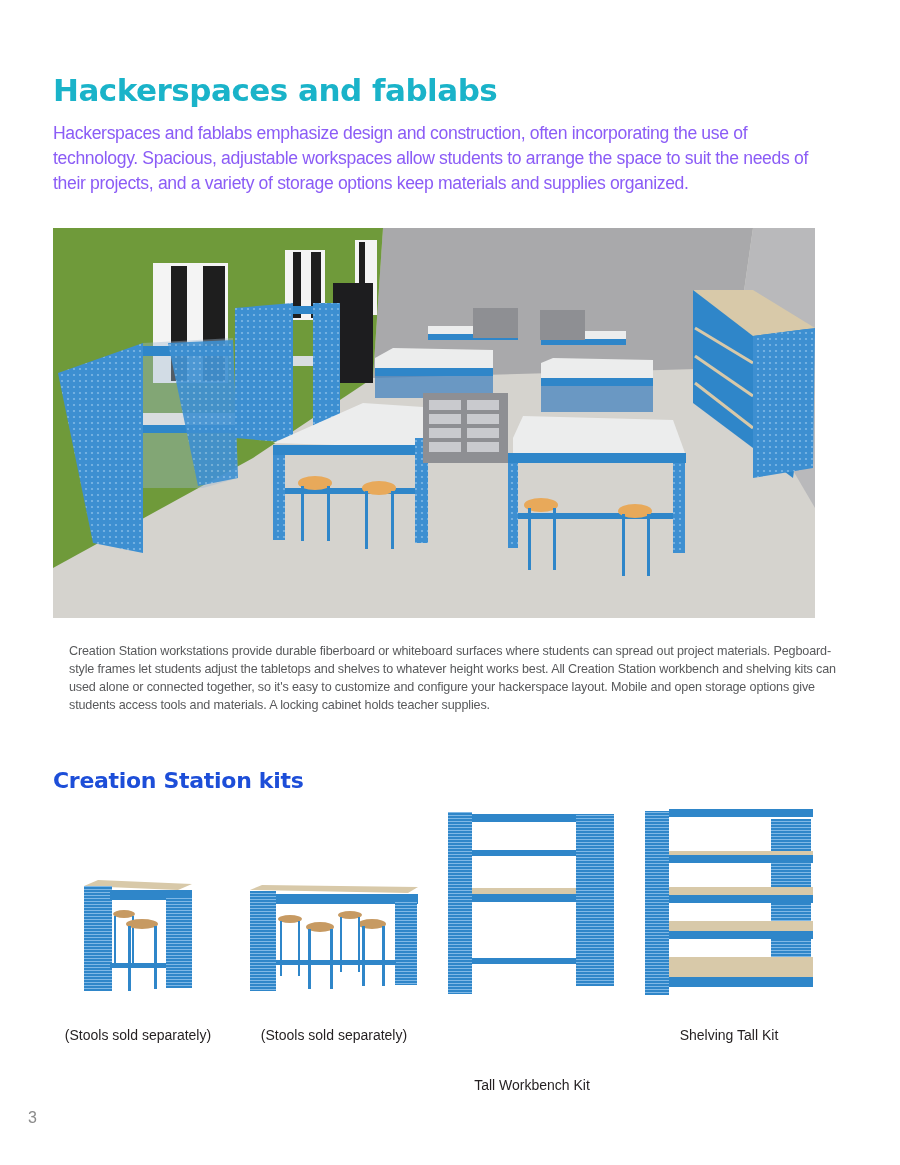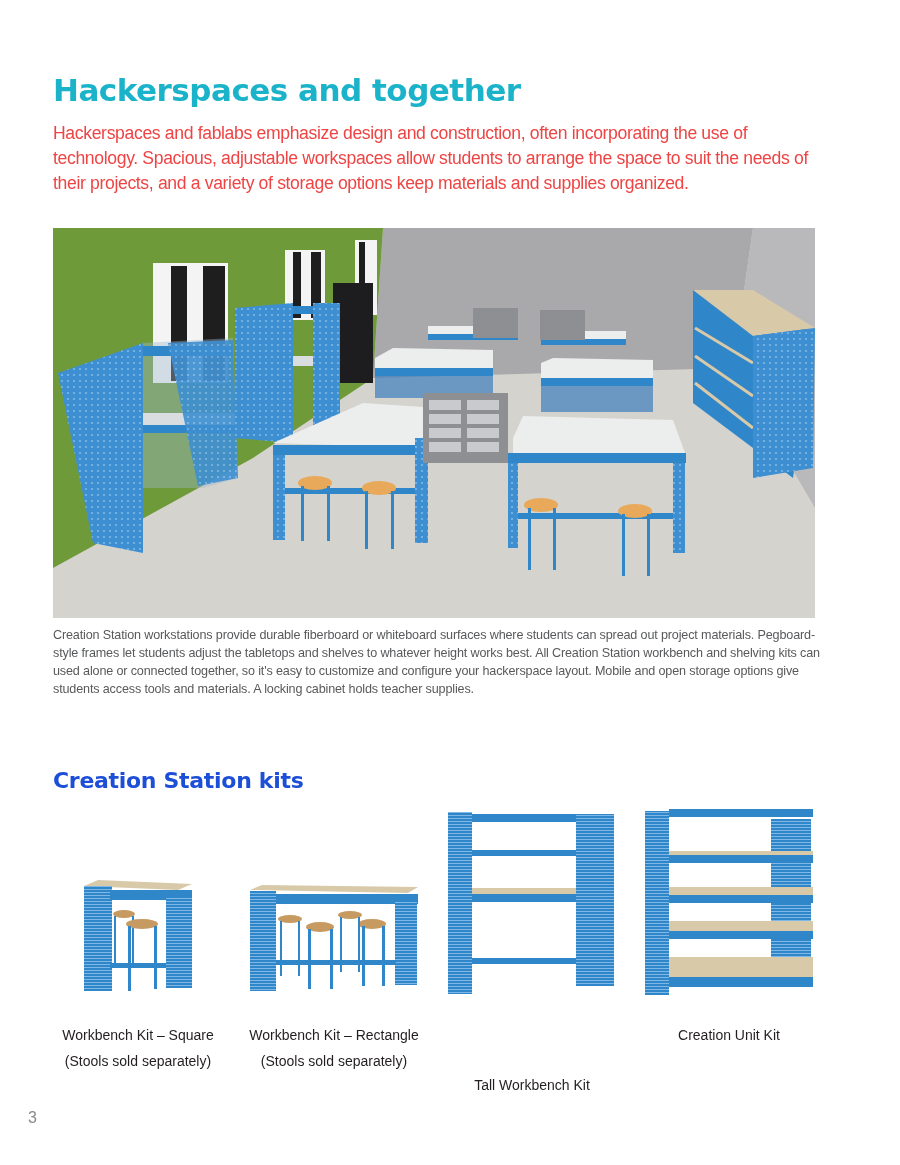--- a/index.html
+++ b/index.html
@@ -1,39 +1,39 @@
 <!DOCTYPE html>
 <html><head>
   <meta charset="utf-8">
   <style>
     html, body { margin: 0; padding: 0; background: #ffffff; }
     body { width: 900px; height: 1165px; position: relative; overflow: hidden;
            font-family: "DejaVu Sans", "Liberation Sans", sans-serif; color: #231f20; }
     .h1 { position: absolute; left: 53px; top: 72px; margin: 0; font-size: 31px; font-weight: bold;
           letter-spacing: -0.5px; color: #1ab3c9; font-family: "DejaVu Sans", sans-serif; }
     .intro { position: absolute; left: 53px; top: 121px; width: 780px; margin: 0;
-             font-size: 17.6px; line-height: 25px; color: #ef4444; letter-spacing: -0.35px;
+             font-size: 17.6px; line-height: 25px; color: #8b5cf6; letter-spacing: -0.35px;
              font-family: "Liberation Sans", sans-serif; }
     .hero { position: absolute; left: 53px; top: 228px; width: 762px; height: 390px; overflow: hidden; background: #c9c9c9; }
-    .caption { position: absolute; left: 53px; top: 626px; width: 770px; margin: 0;
+    .caption { position: absolute; left: 53px; top: 626px; width: 770px; margin: 16px;
                font-size: 12.6px; line-height: 18px; color: #58595b; letter-spacing: -0.15px;
                font-family: "Liberation Sans", sans-serif; }
     .h2 { position: absolute; left: 53px; top: 768px; margin: 0; font-size: 22px; font-weight: bold;
           color: #1d4ed8; letter-spacing: -0.3px; font-family: "DejaVu Sans", sans-serif; }
     .kit { position: absolute; }
     .kit-label { position: absolute; text-align: center; font-size: 14px; line-height: 26px; color: #231f20;
                  font-family: "Liberation Sans", sans-serif; }
     .page-num { position: absolute; left: 28px; top: 1109px; font-size: 16px; color: #8a8a8a;
                 font-family: "Liberation Sans", sans-serif; }
     svg { display: block; }
   </style>
 </head>
 <body>
 
-<h1 class="h1">Hackerspaces and together</h1>
+<h1 class="h1">Hackerspaces and fablabs</h1>
 <p class="intro">Hackerspaces and fablabs emphasize design and construction, often incorporating the use of technology. Spacious, adjustable workspaces allow students to arrange the space to suit the needs of their projects, and a variety of storage options keep materials and supplies organized.</p>
 
 <div class="hero">
   <svg width="762" height="390" viewBox="0 0 762 390">
     <defs>
       <pattern id="peg" width="6" height="6" patternUnits="userSpaceOnUse">
         <rect width="6" height="6" fill="#3d8fd1"></rect>
         <circle cx="3" cy="3" r="1.1" fill="#7fb8e6"></circle>
       </pattern>
     </defs>
@@ -220,27 +220,25 @@
         <rect x="26" y="88" width="144" height="8" fill="#2f86c9"></rect>
       <rect x="26" y="114" width="144" height="10" fill="#d8c9a9"></rect>
         <rect x="26" y="124" width="144" height="8" fill="#2f86c9"></rect>
       <rect x="26" y="150" width="144" height="20" fill="#d8c9a9"></rect>
         <rect x="26" y="170" width="144" height="10" fill="#2f86c9"></rect>
     </g>
   </svg>
 </div>
 
 <div class="kit-label" style="left:52px; top:1022px; width:172px;">
-  <div>Workbench Kit – Square</div>
   <div>(Stools sold separately)</div>
 </div>
 <div class="kit-label" style="left:238px; top:1022px; width:192px;">
-  <div>Workbench Kit – Rectangle</div>
   <div>(Stools sold separately)</div>
 </div>
 <div class="kit-label" style="left:446px; top:1072px; width:172px;">
   <div>Tall Workbench Kit</div>
 </div>
 <div class="kit-label" style="left:643px; top:1022px; width:172px;">
-  <div>Creation Unit Kit</div>
+  <div>Shelving Tall Kit</div>
 </div>
 
 <div class="page-num">3</div>
 
 </body></html>

